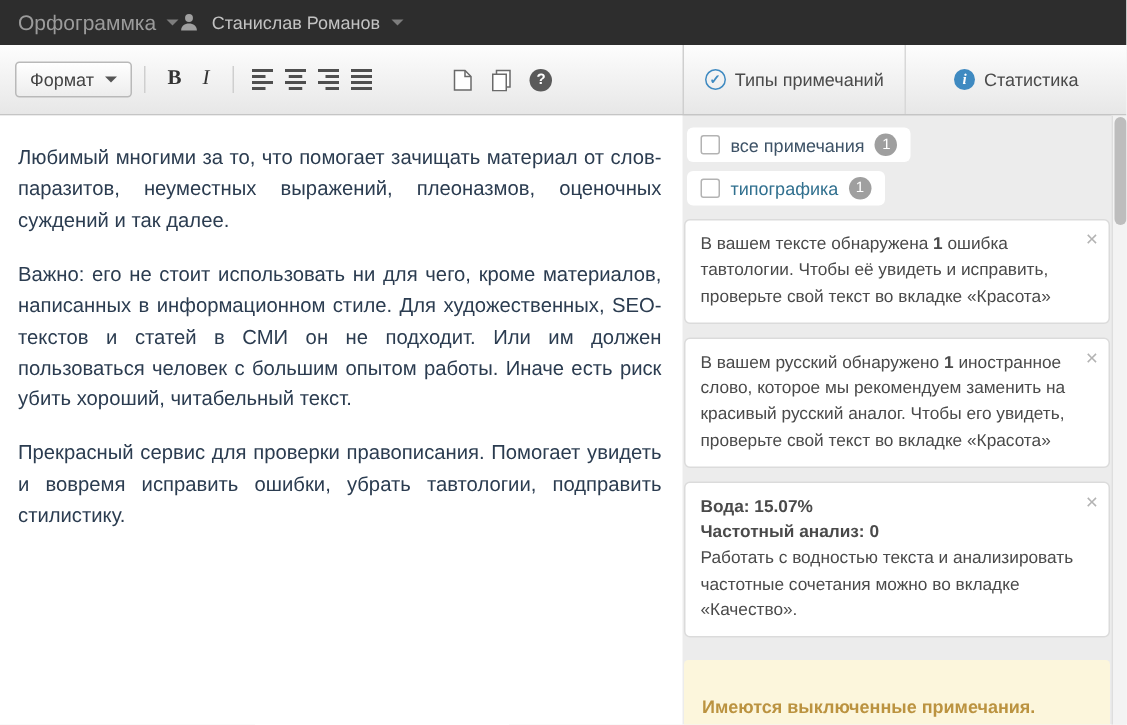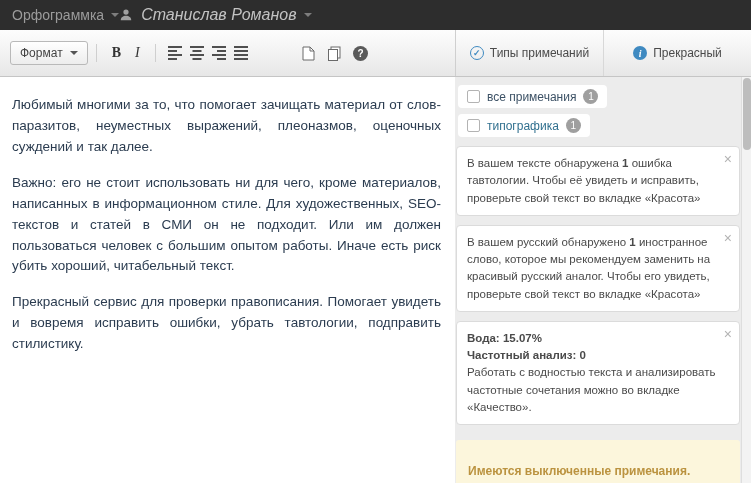--- a/index.html
+++ b/index.html
@@ -7,21 +7,21 @@
   body {
     width:751px; height:483px; overflow:hidden;
     font-family:"Liberation Sans", sans-serif;
     background:#ececec;
   }
   
   .topbar { height:30px; background:#2d2d2d; display:flex; align-items:center; justify-content:flex-start; padding:0 12px; }
   .brand { display:flex; align-items:center; gap:7px; color:#9b9b9b; font-size:14px; cursor:pointer; }
   .caret { width:0; height:0; border-left:4px solid transparent; border-right:4px solid transparent; border-top:4px solid #7d7d7d; }
   .caret.dark { border-top-color:#555; }
-  .user { display:flex; align-items:center; gap:8px; color:#c2c2c2; font-size:16px; cursor:pointer;font-style:italic; }
+  .user { display:flex; align-items:center; gap:8px; color:#c2c2c2; font-size:12px; cursor:pointer; }
   .user-icon { display:flex; align-items:center; }
   
   .toolbar { height:47px; display:flex; background:linear-gradient(#fdfdfd,#e7e7e7); border-bottom:1px solid #c5c5c5; }
   .toolbar-left { width:455px; display:flex; align-items:center; padding:0 10px; }
   .btn-format { display:flex; align-items:center; gap:7px; border:1px solid #b9b9b9; border-radius:3px; background:linear-gradient(#ffffff,#ededed); padding:4px 9px; font-size:12px; color:#444; cursor:pointer; font-family:inherit; }
   .vsep { width:1px; height:18px; background:#cfcfcf; margin:0 8px; }
   .tbtn { border:0; background:transparent; font-size:14px; color:#333; padding:2px 7px; cursor:pointer; font-family:"Liberation Serif", serif; }
   .tbtn.bold { font-weight:bold; }
   .tbtn.italic { font-style:italic; }
   .icon-btn { display:flex; align-items:center; justify-content:center; width:22px; height:22px; cursor:pointer; }
@@ -137,21 +137,21 @@
       </span>
     </span>
   </div>
   <div class="toolbar-right">
     <div class="tb-link">
       <span class="check-circle">✓</span>
       <span>Типы примечаний</span>
     </div>
     <div class="tb-link">
       <span class="info-circle">i</span>
-      <span>Прекрасный</span>
+      <span>Статистика</span>
     </div>
   </div>
 </div>
 
 <div class="main">
   <div class="editor">
       <p class="para">Любимый многими за то, что помогает зачищать материал от слов-паразитов, неуместных выражений, плеоназмов, оценочных суждений и так далее.</p>
       <p class="para">Важно: его не стоит использовать ни для чего, кроме материалов, написанных в информационном стиле. Для художественных, SEO-текстов и статей в СМИ он не подходит. Или им должен пользоваться человек с большим опытом работы. Иначе есть риск убить хороший, читабельный текст.</p>
       <p class="para">Прекрасный сервис для проверки правописания. Помогает увидеть и вовремя исправить ошибки, убрать тавтологии, подправить стилистику.</p>
     </div>

